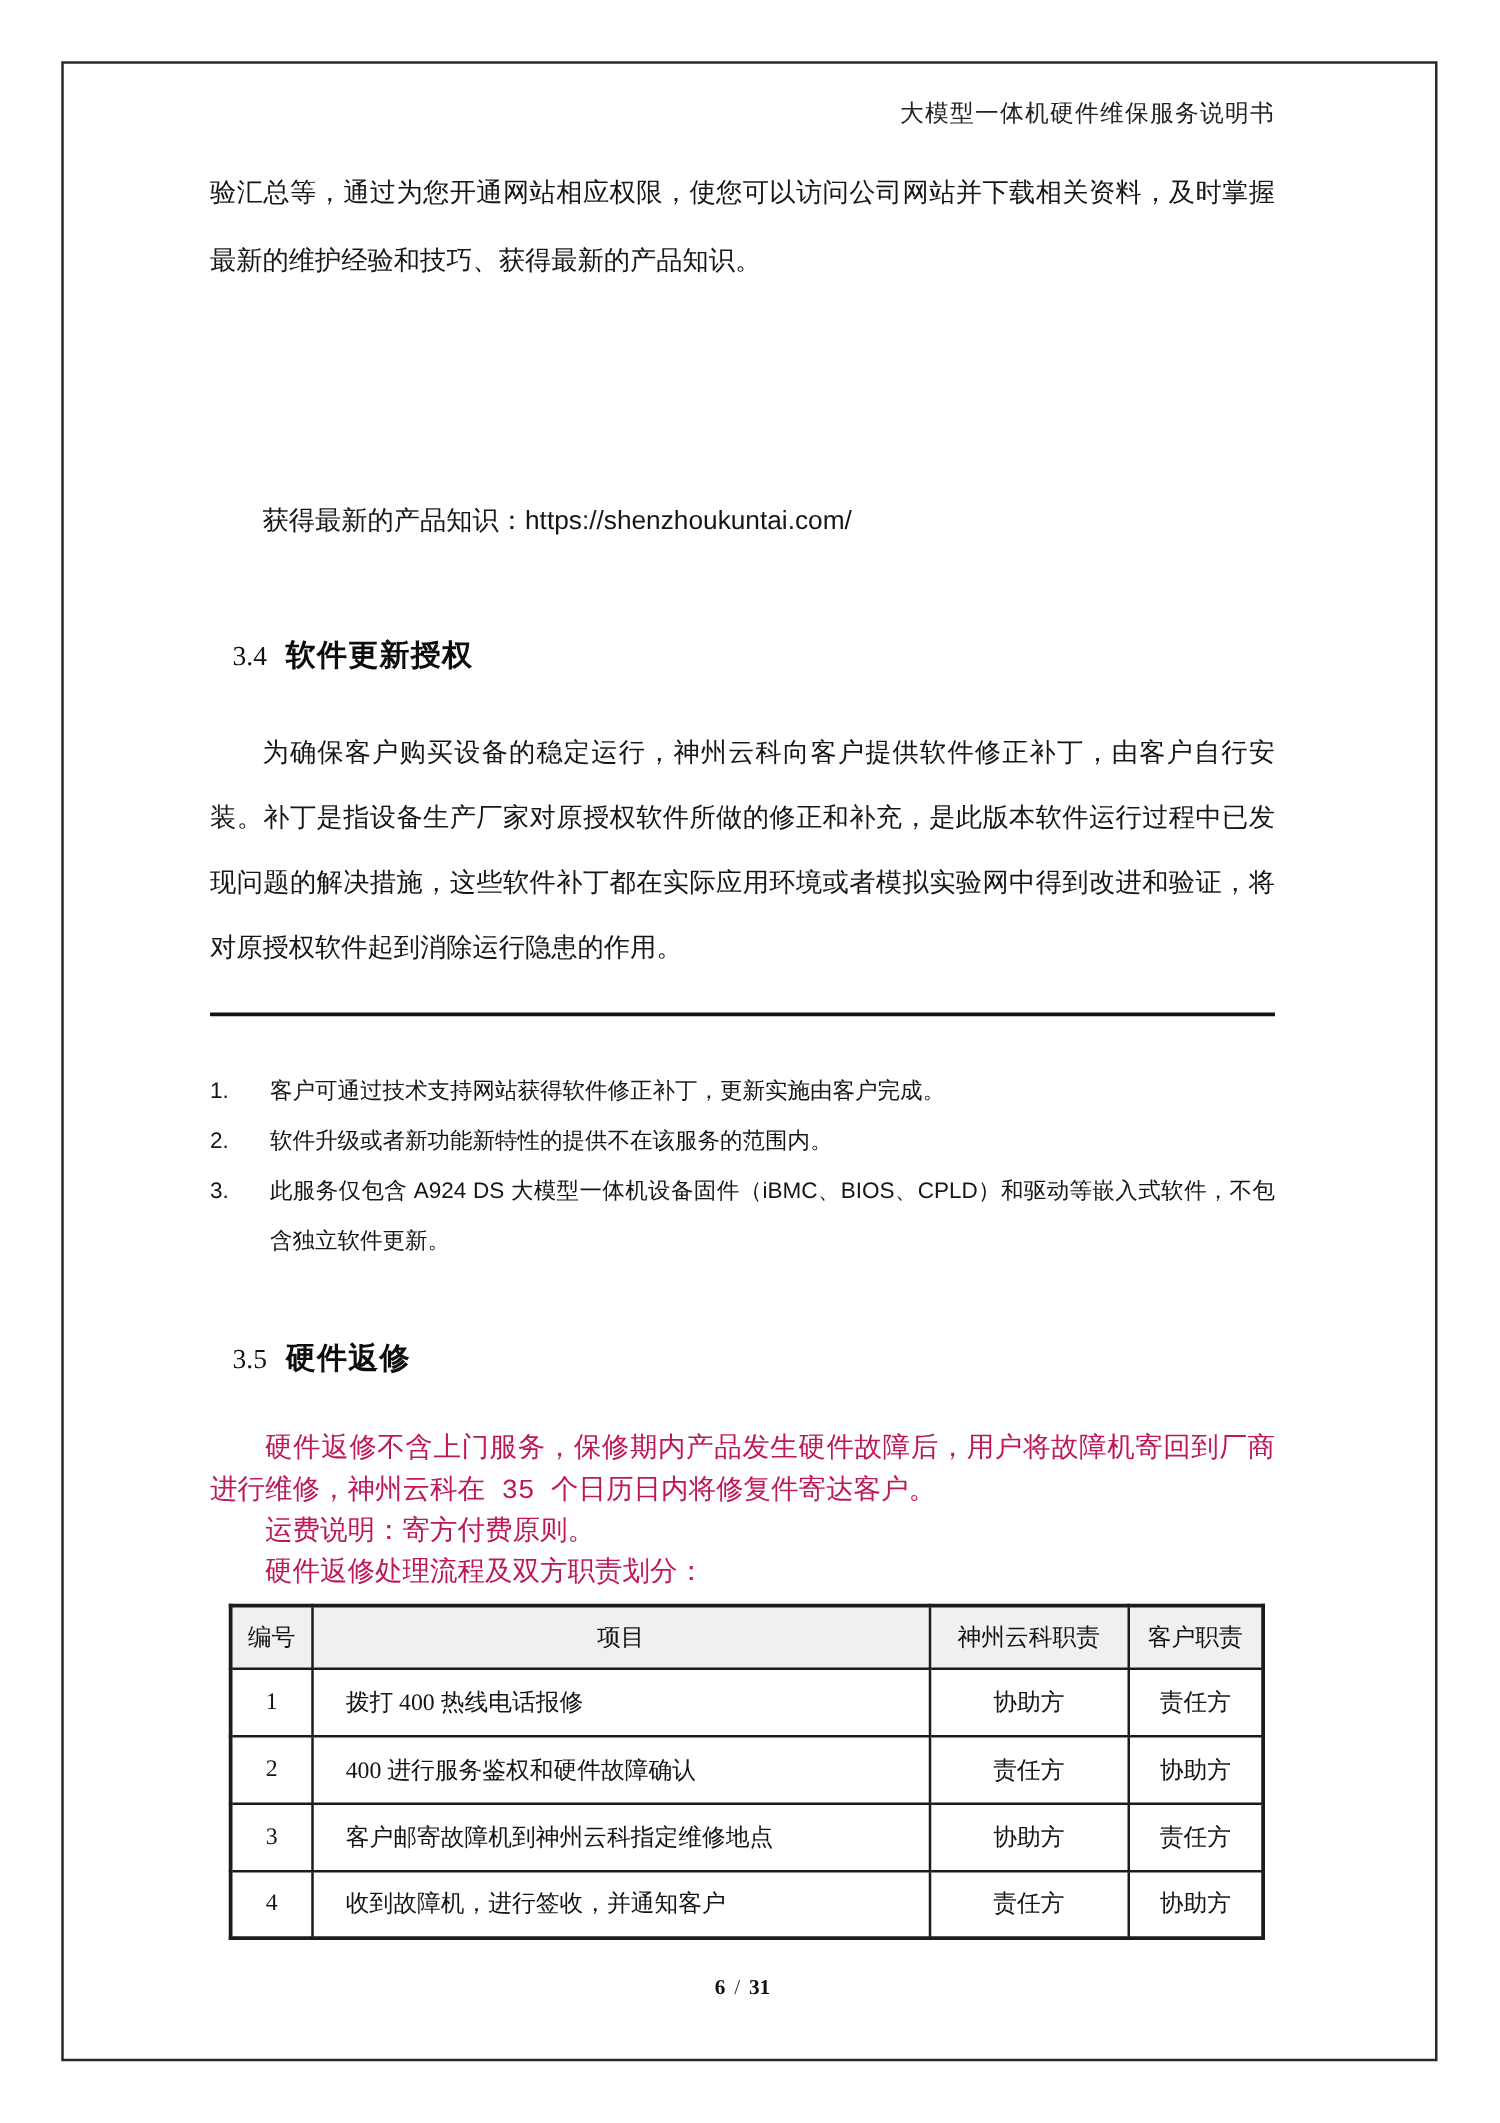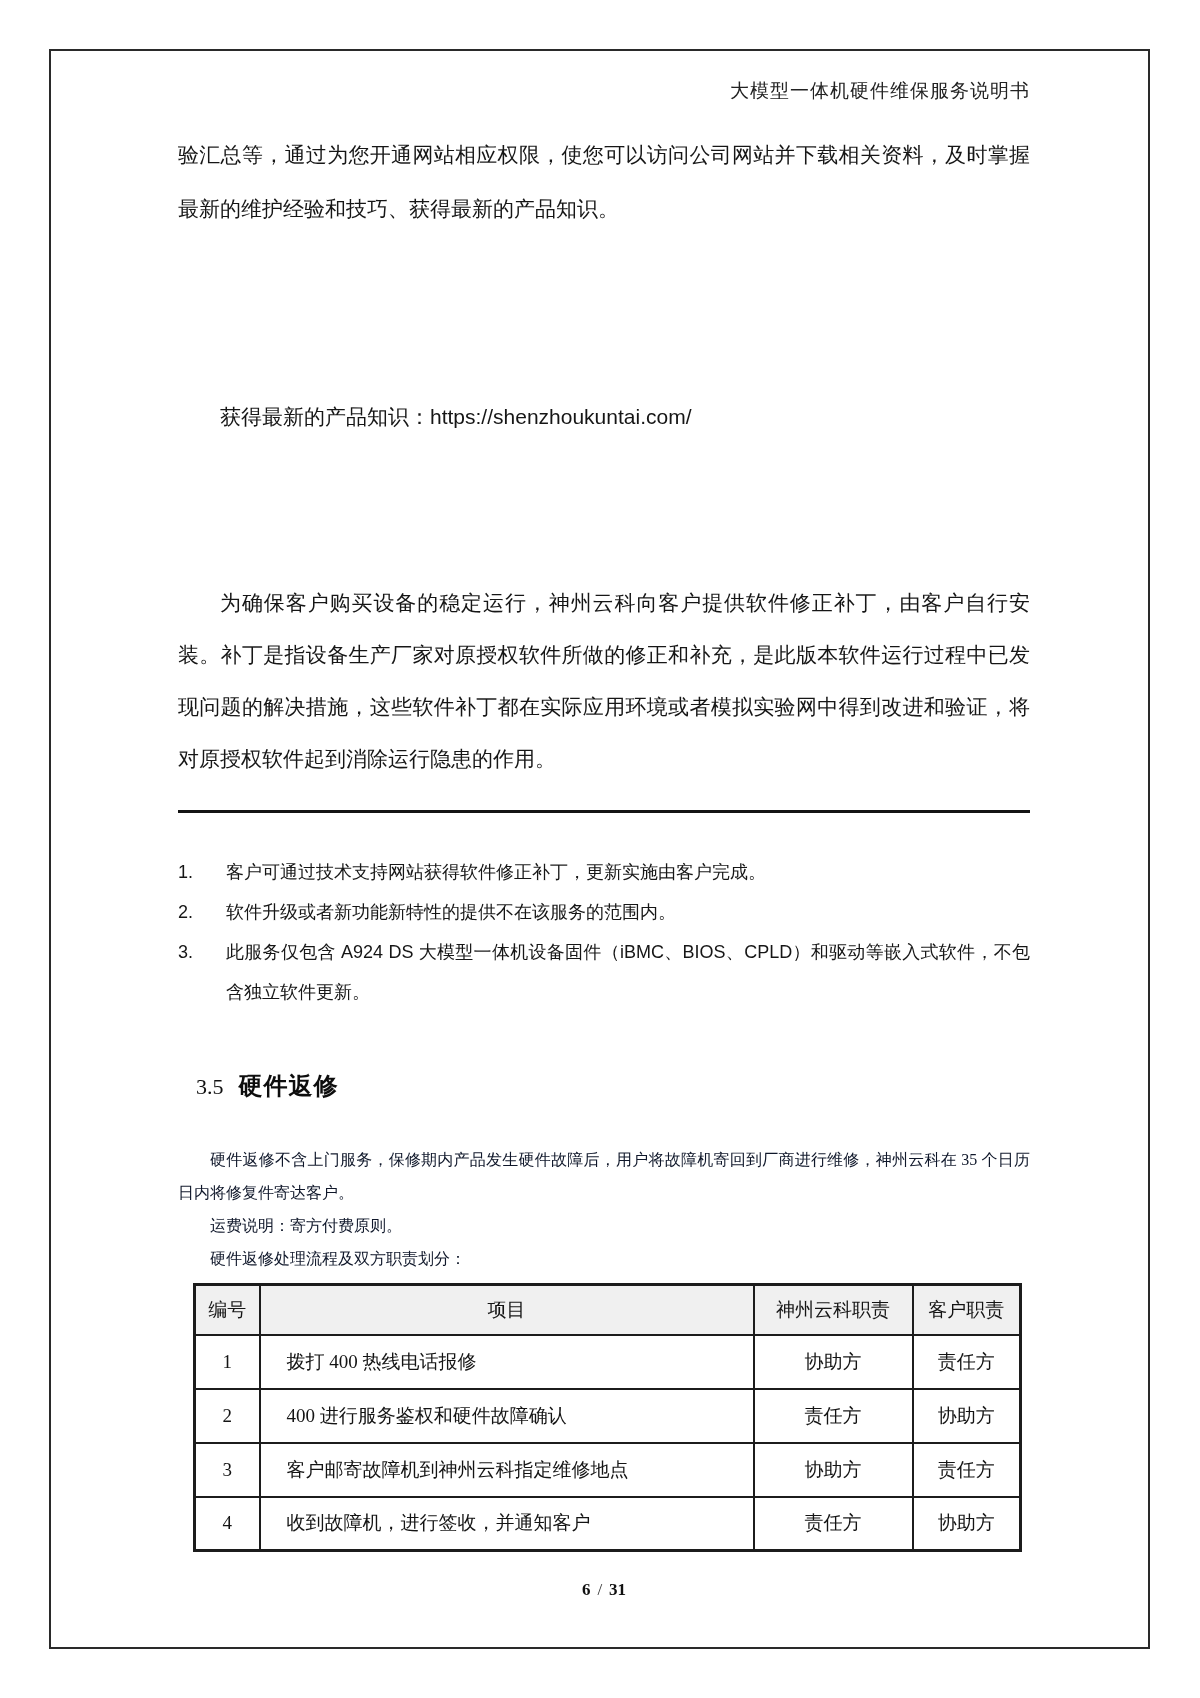--- a/index.html
+++ b/index.html
@@ -12,21 +12,21 @@
   }
   .page-frame {
     position: absolute;
     left: 49px; top: 49px;
     width: 1101px; height: 1600px;
     border: 2px solid #2a2a2a;
     background: #ffffff;
   }
   .content {
     position: absolute;
-    left: 178px; top: 0;
+    left: 168px; top: 0;
     width: 852px; height: 1356px;
   }
   .abs { position: absolute; left: 0; width: 100%; }
 
   .doc-header {
     top: 78px;
     text-align: right;
     font-family: "Liberation Serif", serif;
     font-size: 19px;
     color: #222;
@@ -83,24 +83,24 @@
   .note-item {
     display: flex;
     font-size: 18px;
     line-height: 40px;
     color: #161616;
   }
   .note-num { width: 48px; flex: 0 0 48px; }
   .note-text { flex: 1; text-align: justify; }
 
   .body-serif {
-    font-family: Liberation Serif, serif;
-    font-size: 16px;
+    font-family: Liberation Mono, monospace;
+    font-size: 22px;
     line-height: 33px;
-    color: #0f172a;
+    color: #be185d;
     text-align: justify;
   }
   .p6 { top: 1143px; }
 
   .resp-table {
     position: absolute;
     left: 15px; top: 1283px;
     width: 826px;
     border-collapse: collapse;
     table-layout: fixed;
@@ -144,20 +144,24 @@
 <div class="content">
 
   <div class="abs doc-header">大模型一体机硬件维保服务说明书</div>
 
   <p class="abs body-sans p1">验汇总等，通过为您开通网站相应权限，使您可以访问公司网站并下载相关资料，及时掌握最新的维护经验和技巧、获得最新的产品知识。</p>
 
 
 
   <p class="abs body-sans p4 indent">获得最新的产品知识：https://shenzhoukuntai.com/</p>
 
+  <div class="abs section-heading h34">
+    <span class="section-num">3.4</span>
+    <span class="section-title">软件更新授权</span>
+  </div>
 
   <p class="abs body-sans p5 indent">为确保客户购买设备的稳定运行，神州云科向客户提供软件修正补丁，由客户自行安装。补丁是指设备生产厂家对原授权软件所做的修正和补充，是此版本软件运行过程中已发现问题的解决措施，这些软件补丁都在实际应用环境或者模拟实验网中得到改进和验证，将对原授权软件起到消除运行隐患的作用。</p>
 
   <div class="abs notice-divider"></div>
 
 
   <div class="abs notes">
     <div class="note-item">
       <span class="note-num">1.</span>
       <span class="note-text">客户可通过技术支持网站获得软件修正补丁，更新实施由客户完成。</span>

